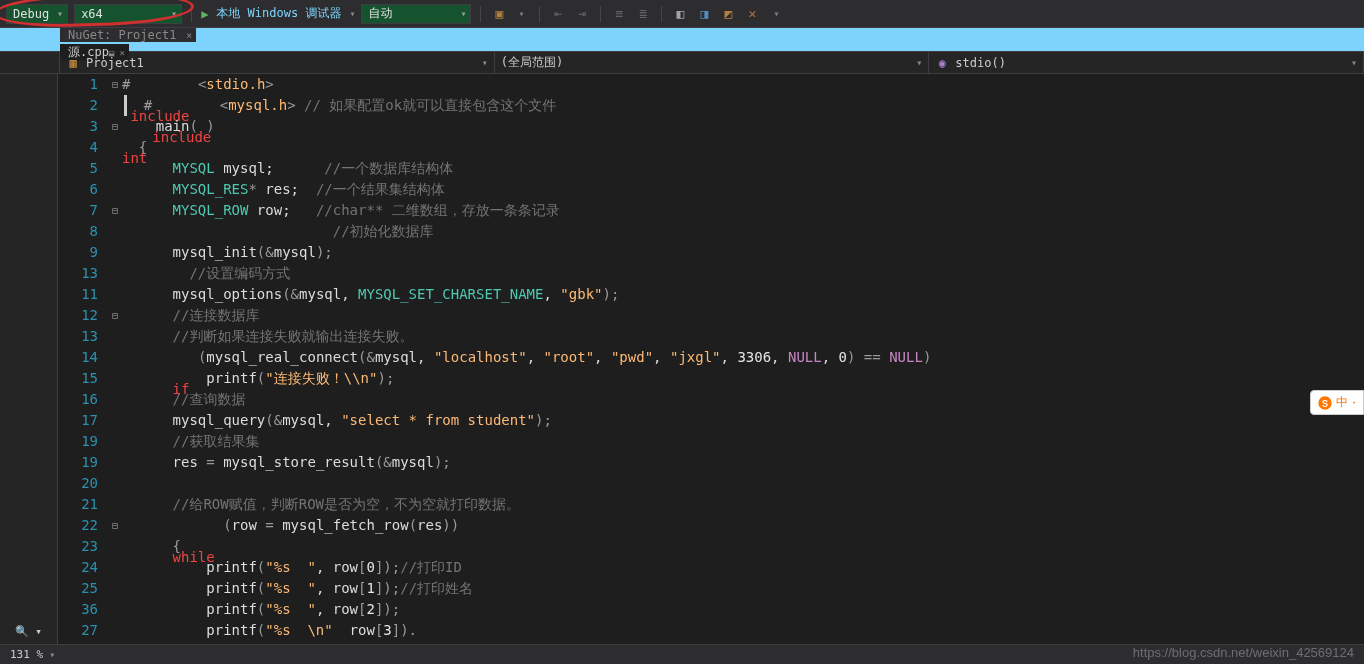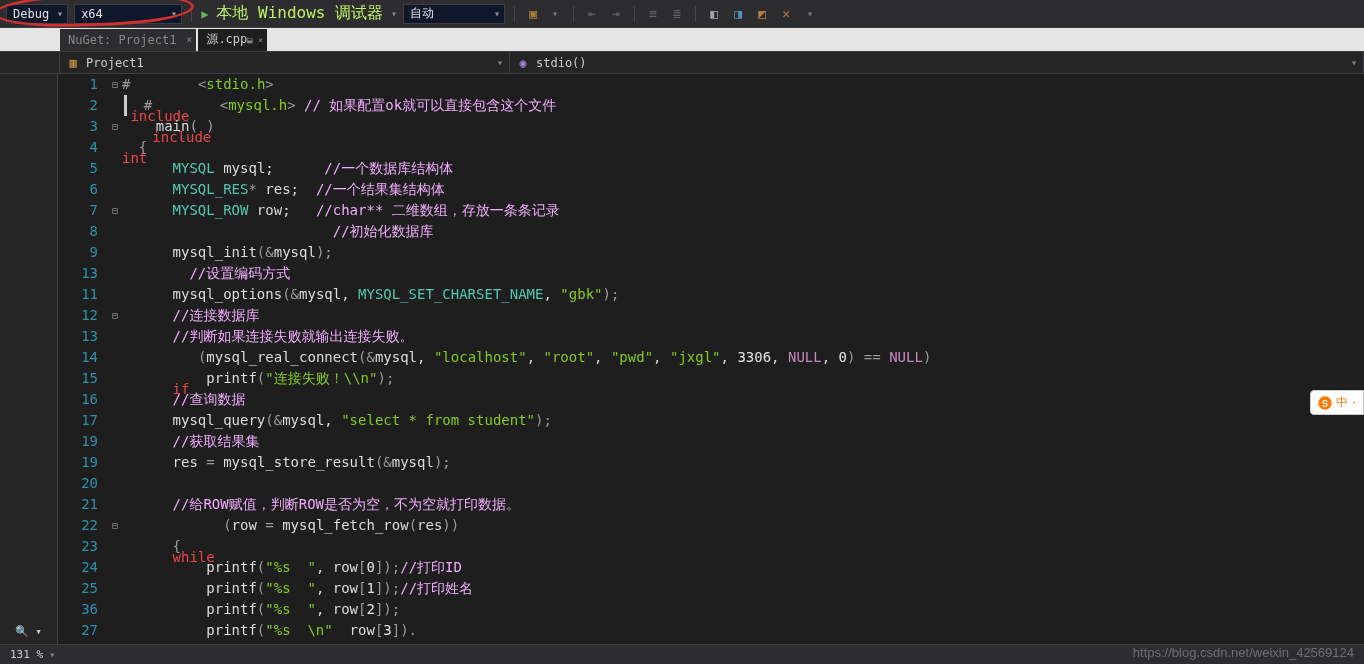--- a/index.html
+++ b/index.html
@@ -1,32 +1,32 @@
 <!DOCTYPE html>
 <html><head>
 <meta charset="utf-8">
 <style>
 * { margin:0; padding:0; box-sizing:border-box; font-family:Consolas,"Microsoft YaHei",monospace; }
 body { width:1364px; height:664px; background:#1e1e1e; color:#d4d4d4; font-size:13px; overflow:hidden; position:relative; }
 
 
 .toolbar { height:28px; background:#2d2d30; display:flex; align-items:center; padding:0 6px; gap:6px; border-bottom:1px solid #3e3e42; position:relative; z-index:2; }
-.tb-combo { background:#0f172a; border:1px solid #3e3e42; color:#e0e0e0; height:20px; padding:0 18px 0 6px; font-size:12px; position:relative; display:flex; align-items:center; cursor:pointer; }
+.tb-combo { background:#14532d; border:1px solid #3e3e42; color:#e0e0e0; height:20px; padding:0 18px 0 6px; font-size:12px; position:relative; display:flex; align-items:center; cursor:pointer; }
 .tb-combo::after { content:"▾"; position:absolute; right:4px; font-size:10px; color:#999; }
 .tb-sep { width:1px; height:16px; background:#46464a; margin:0 3px; }
 .tb-play { color:#63b462; font-size:12px; }
-.tb-txt { font-size:16px; color:#bef264; padding:0 2px; }
+.tb-txt { font-size:12px; color:#7dd3fc; padding:0 2px; }
 .tb-ico { width:18px; height:18px; display:flex; align-items:center; justify-content:center; color:#b8b8b8; cursor:pointer; opacity:.85; }
 .tb-group { display:flex; gap:4px; align-items:center; }
 
 
 .redcircle { position:absolute; left:-6px; top:-6px; width:200px; height:32px; border:3px solid #d03030; border-radius:50%/60%; transform:rotate(-2deg); pointer-events:none; z-index:5; }
 
 
-.tabbar { height:24px; background:#e5e5e5; display:flex; align-items:center; padding-left:60px; gap:2px; border-bottom:1px solid #3e3e42; }
+.tabbar { height:24px; background:#7dd3fc; display:flex; align-items:flex-start; padding-left:60px; gap:2px; border-bottom:1px solid #3e3e42;flex-direction:column; }
 .tab { height:22px; background:#1e1e1e; padding:0 20px 0 8px; display:flex; align-items:center; font-size:12px; color:#ccc; position:relative; }
 .tab.inactive { background:#2d2d30; color:#888; }
 .tab-close { position:absolute; right:4px; font-size:10px; color:#888; }
 .tab-pin { position:absolute; right:4px; font-size:9px; color:#888; }
 
 
 .navbar { height:22px; background:#252526; display:flex; border-bottom:1px solid #3e3e42; }
 .nav-combo { flex:1; border-right:1px solid #3e3e42; display:flex; align-items:center; padding:0 6px; font-size:12px; color:#ccc; position:relative; cursor:pointer; }
 .nav-combo::after { content:"▾"; position:absolute; right:6px; color:#888; font-size:10px; }
 .nav-ico { width:14px; height:14px; margin-right:6px; display:inline-flex; align-items:center; justify-content:center; }
@@ -40,24 +40,24 @@
 .editor { flex:1; display:flex; background:#1e1e1e; position:relative; overflow:hidden; }
 .gutter { width:50px; background:#1e1e1e; text-align:right; padding-right:10px; color:#2b91af; font-size:14px; line-height:21px; user-select:none; }
 .gutter .ln { height:21px; }
 .fold { width:14px; background:#1e1e1e; font-size:10px; color:#888; line-height:21px; text-align:center; }
 .fold div { height:21px; }
 .code { flex:1; font-size:14px; line-height:21px; white-space:pre; overflow:hidden; }
 .code-line { height:21px; display:flex; }
 .caret { border-left:3px solid #ccc; margin-left:2px; }
 
 
-.cc { color:#f0abfc; } 
+.cc { color:#737373; } 
 .ck { color:#ef4444;margin-top:32px; } 
 .ct { color:#4ec9b0; } 
-.cs { color:#84cc16; } 
+.cs { color:#fdba74; } 
 .cn { color:#e5e5e5; } 
 .cd { color:#dcdcdc; } 
 .cp { color:#9a9a9a; } 
 .cm { color:#c586c0; } 
 
 
 .status { position:absolute; bottom:0; left:0; right:0; height:20px; background:#2d2d30; border-top:1px solid #3e3e42; display:flex; align-items:center; padding:0 10px; font-size:11px; color:#ccc; }
 
 
 .wm { position:absolute; right:10px; bottom:4px; color:#bbb; font-size:13px; opacity:.45; font-family:Arial; z-index:4; }
@@ -74,21 +74,21 @@
   <div class="tb-combo">
       <span>Debug</span>
     </div>
   <div class="tb-combo" style="width:108px">
       <span>x64</span>
     </div>
   <div class="tb-sep"></div>
   <span class="tb-play">▶</span>
   <span class="tb-txt">本地 Windows 调试器</span>
   <span style="color:#888;font-size:10px">▾</span>
-  <div class="tb-combo" style="width:102px">
+  <div class="tb-combo" style="width:110px">
       <span>自动</span>
     </div>
   <div class="tb-sep"></div>
   <div class="tb-group">
     <span class="tb-ico" style="color:#c98f3d">▣</span>
     <span class="tb-ico" style="color:#888;font-size:10px">▾</span>
   </div>
   <div class="tb-sep"></div>
   <span class="tb-ico" style="opacity:.4">⇤</span>
   <span class="tb-ico" style="opacity:.4">⇥</span>
@@ -112,20 +112,23 @@
     <span>源.cpp</span>
     <span class="tab-pin">⬓ ×</span>
   </div>
 </div>
 
 <div class="navbar">
   <div style="width:60px;border-right:1px solid #3e3e42"></div>
   <div class="nav-combo" style="max-width:450px">
     <span class="nav-ico" style="color:#c98f3d">▦</span>
     <span>Project1</span>
+  </div>
+  <div class="nav-combo" style="max-width:450px">
+    <span>(全局范围)</span>
   </div>
   <div class="nav-combo">
     <span class="nav-ico" style="color:#b180d7">◉</span>
     <span>stdio()</span>
   </div>
 </div>
 
 <div class="main">
   <div class="sidebar">
     <span class="srch-btn">🔍 ▾</span>

